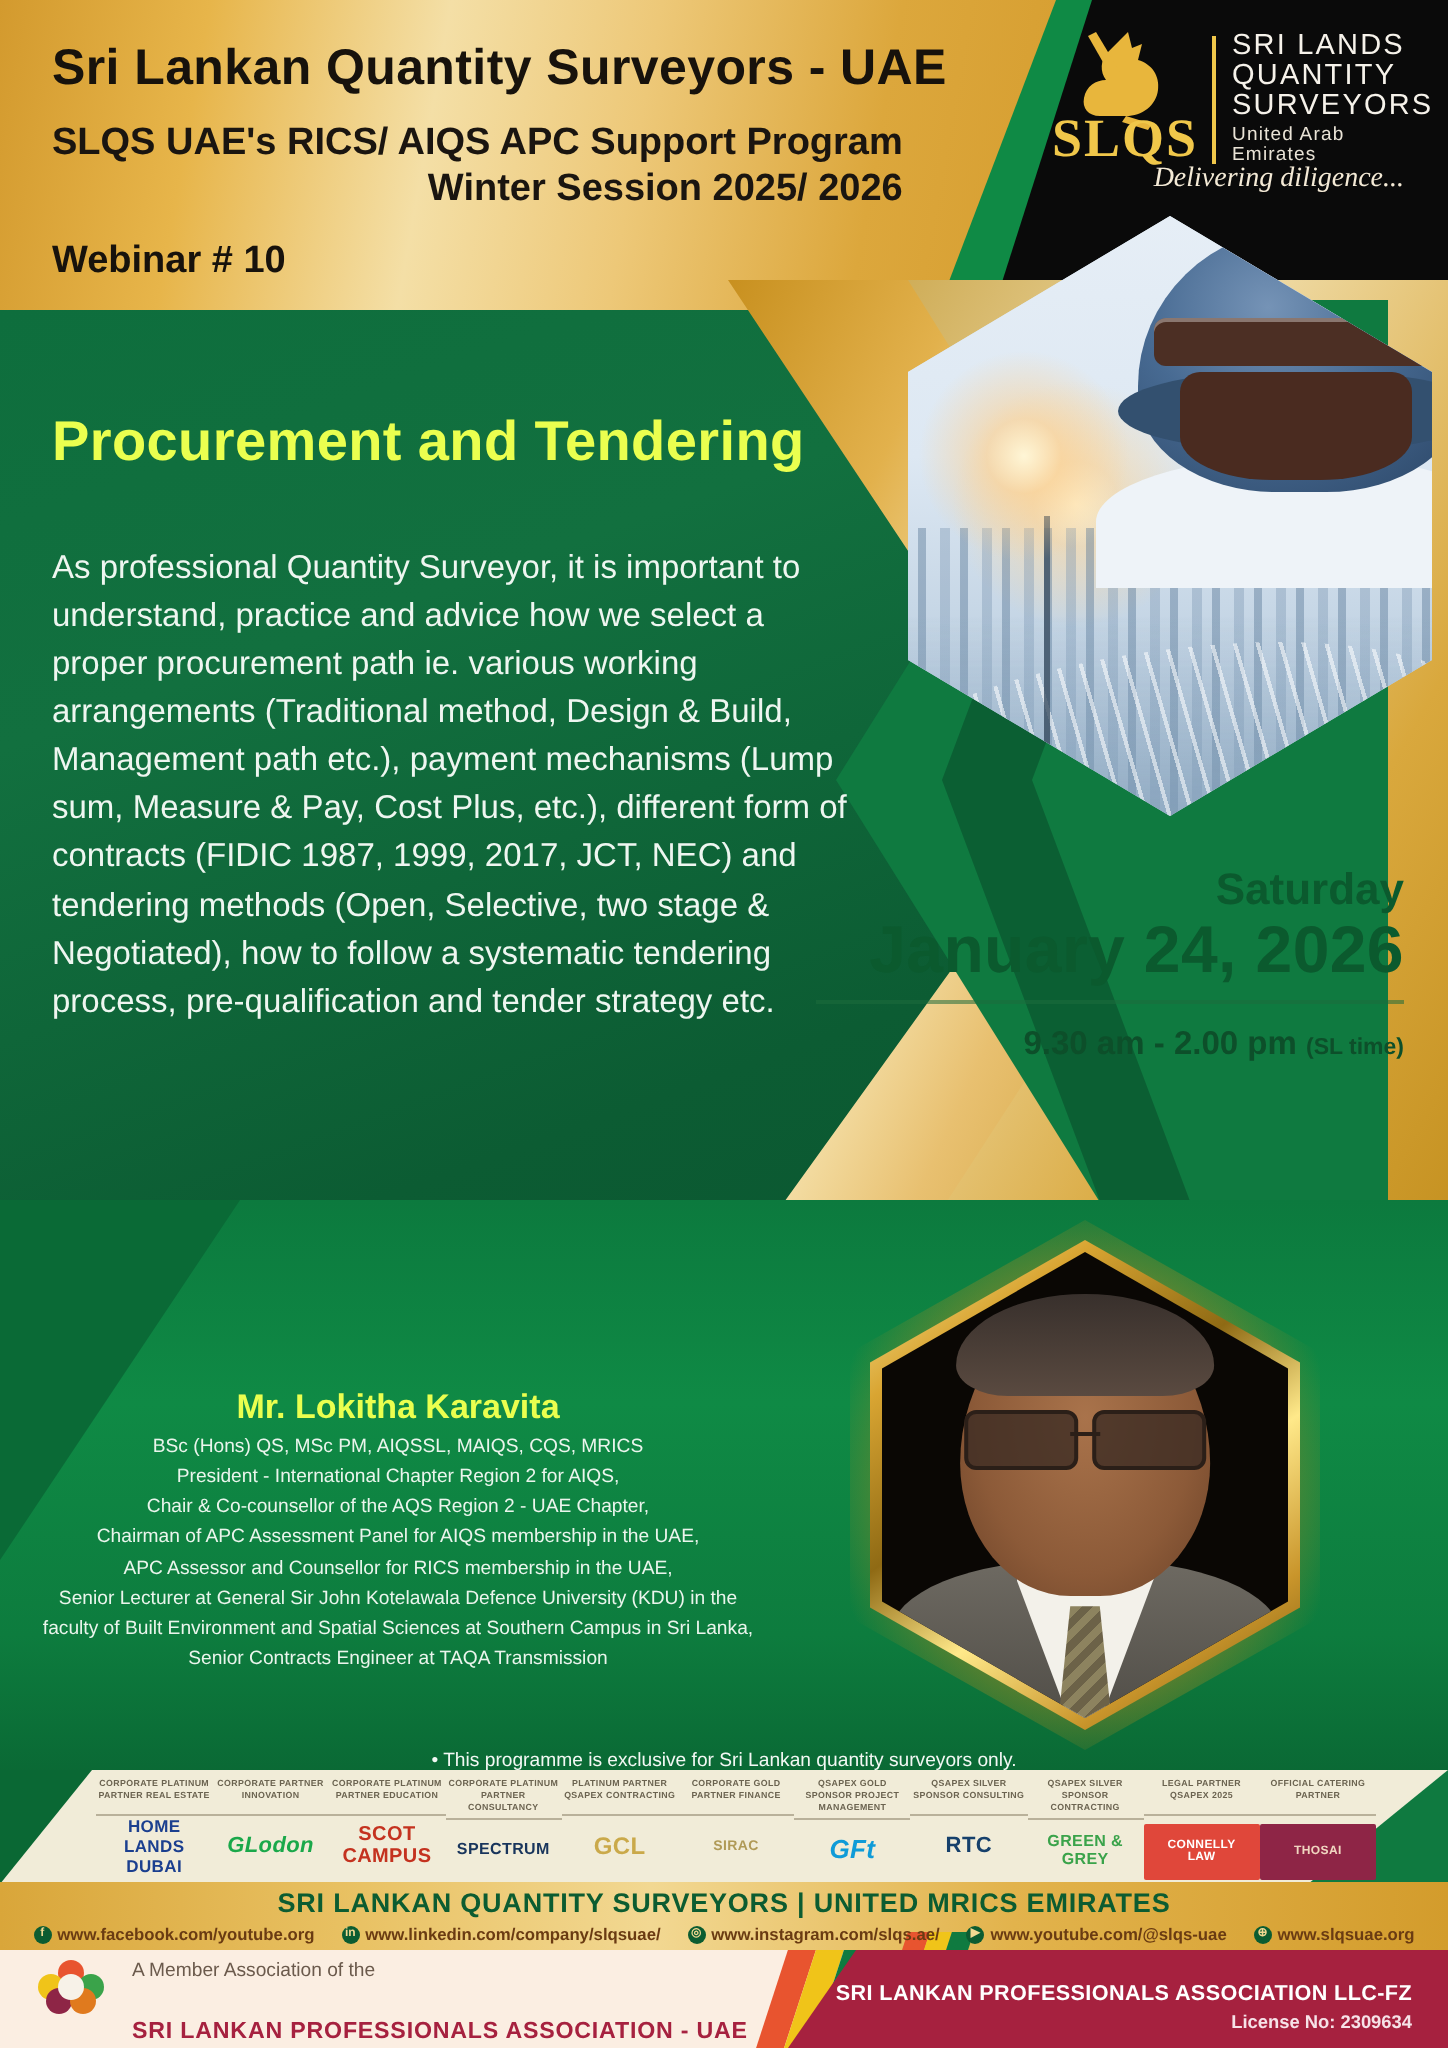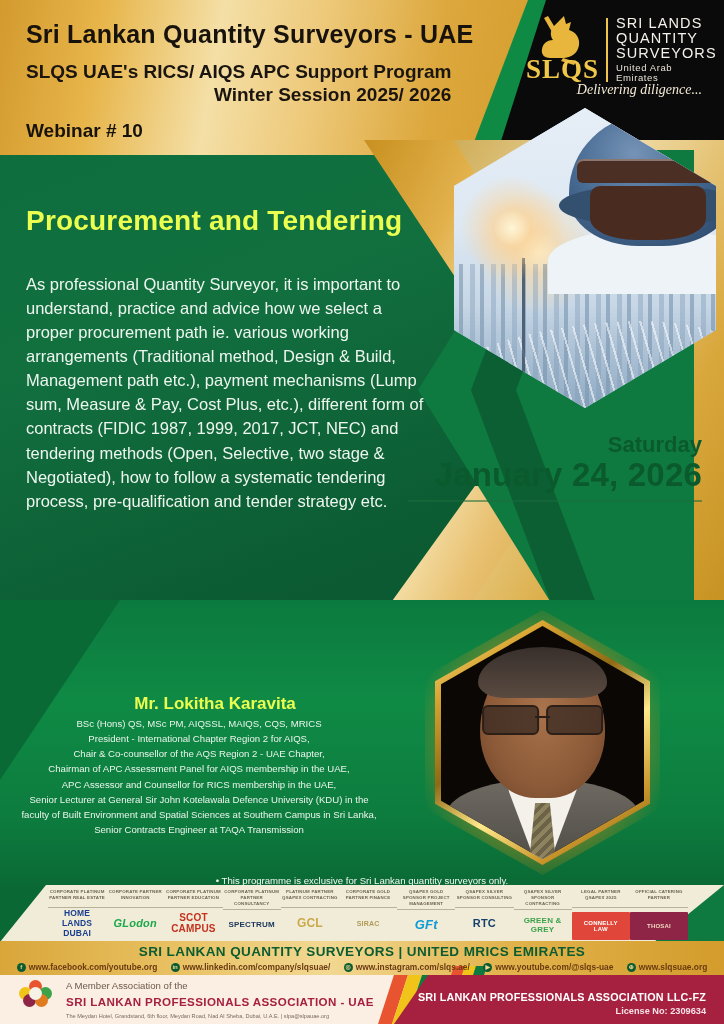--- a/index.html
+++ b/index.html
@@ -144,21 +144,21 @@
   .desc{left:26px;top:272px;width:400px;font-size:16.5px;line-height:1.46;color:#eef6f0;}
 
   .date-wrap{position:absolute;right:22px;top:432px;width:310px;text-align:right;}
   .day{font-size:22px;font-weight:bold;color:#0b5a2e;}
   .date{font-size:33px;font-weight:bold;color:#0b5a2e;margin-top:-2px;letter-spacing:.2px;}
   .rule{height:1.5px;background:#1d6b3c;opacity:.55;margin:6px 0 8px auto;width:294px;}
   .time{font-size:16.5px;font-weight:bold;color:#0d4f2a;line-height:1.5;}
   .time span.tz{font-size:11.5px;font-weight:bold;}
 
   .spk-name{position:absolute;left:0;top:694px;width:398px;text-align:center;
-    font-size:17px;font-weight:bold;color:#eaff4f;padding-left:16px;}
+    font-size:17px;font-weight:bold;color:#eaff4f;}
   .spk-cred{position:absolute;left:0;top:716px;width:398px;text-align:center;
     font-size:9.6px;line-height:1.58;color:#eaf5ec;}
 
   .note{position:absolute;left:0;top:875px;width:724px;text-align:center;
     font-size:9.6px;color:#f3f8f4;}
 
   
   .sponsors{position:absolute;left:48px;top:889px;width:640px;height:52px;
     display:flex;justify-content:space-between;align-items:flex-start;}
   .sp{width:68px;text-align:center;}
@@ -185,21 +185,21 @@
   .soc{display:flex;align-items:center;gap:3px;font-size:8.4px;color:#6a3b12;font-weight:bold;}
   .soc .ic{width:9px;height:9px;border-radius:50%;background:#0c5c31;color:#f2d892;
     font-size:6px;display:flex;align-items:center;justify-content:center;line-height:1;}
 
   .slpa-wrap{position:absolute;left:14px;top:980px;width:380px;display:flex;gap:8px;align-items:flex-start;}
   .slpa-logo{width:44px;text-align:center;}
   .slpa-mark{width:34px;height:26px;margin:0 auto;position:relative;}
   .pet{position:absolute;width:13px;height:13px;border-radius:50%;}
   .slpa-txt{font-size:9px;font-weight:bold;color:#7a6a5e;letter-spacing:1px;margin-top:17px;}
   .slpa-l1{font-size:9.6px;color:#6b5a4c;}
-  .slpa-l2{font-size:11.6px;font-weight:bold;color:#a6213f;letter-spacing:.4px;margin-top:4px;}
+  .slpa-l2{font-size:11.6px;font-weight:bold;color:#a6213f;letter-spacing:.4px;margin-top:18px;}
   .slpa-l3{font-size:5.6px;color:#7a6a5e;margin-top:5px;}
 
   .mf-1{position:absolute;right:18px;top:991px;font-size:10.8px;font-weight:bold;color:#ffffff;letter-spacing:.2px;}
   .mf-2{position:absolute;right:18px;top:1006px;font-size:9.2px;font-weight:bold;color:#f6e2e8;}
 </style>
 </head>
 <body>
 
 <div class="poster">
 
@@ -269,20 +269,24 @@
   <div class="tagline">Delivering diligence...</div>
 
   <div class="t topic">Procurement and Tendering</div>
   <div class="t desc">As professional  Quantity Surveyor, it is important to understand, practice and advice how we select a proper procurement path ie. various working arrangements (Traditional method, Design &amp; Build, Management path etc.), payment mechanisms (Lump sum, Measure &amp; Pay, Cost Plus, etc.), different form of contracts (FIDIC 1987, 1999, 2017, JCT, NEC) and tendering methods (Open, Selective, two stage &amp; Negotiated), how to follow a systematic tendering process, pre-qualification and tender strategy etc.</div>
 
   <div class="date-wrap">
     <div class="day">Saturday</div>
     <div class="date">January 24, 2026</div>
     <div class="rule"></div>
     <div class="time">
+      <div>
+        <span>9.30 am - 2.00 pm</span>
+        <span class="tz">(SL time)</span>
+      </div>
     </div>
   </div>
 
   <div class="portrait-wrap">
     <div class="hexglow"></div>
     <div class="hexring"></div>
     <div class="hexphoto">
       <div class="suit"></div>
       <div class="shirt"></div>
       <div class="tie"></div>

